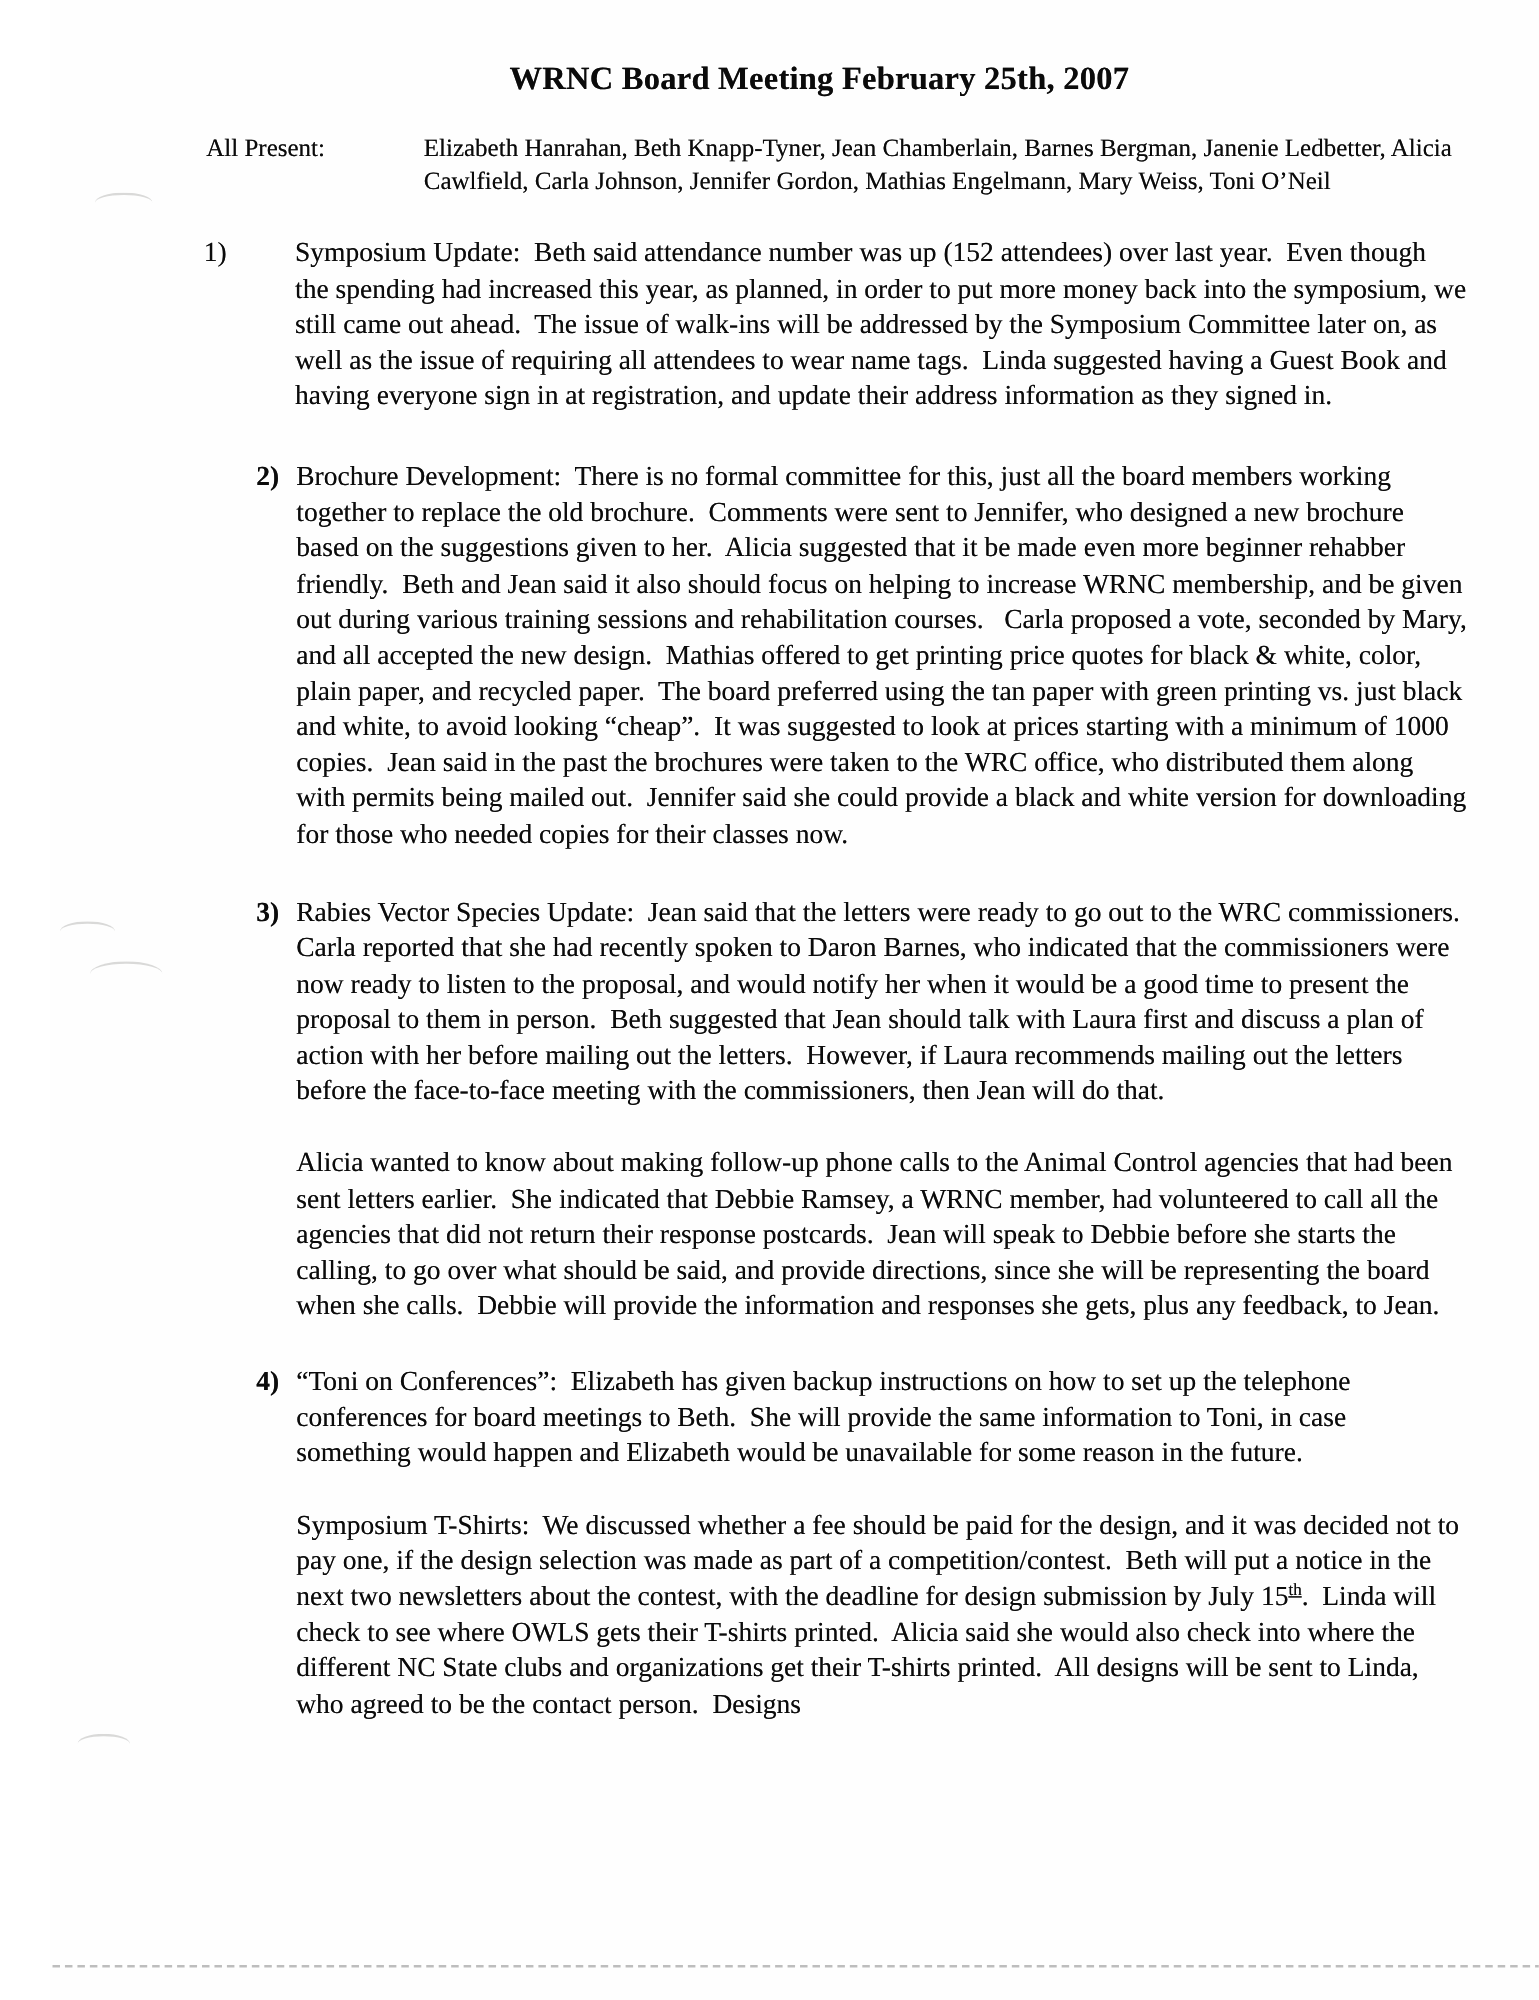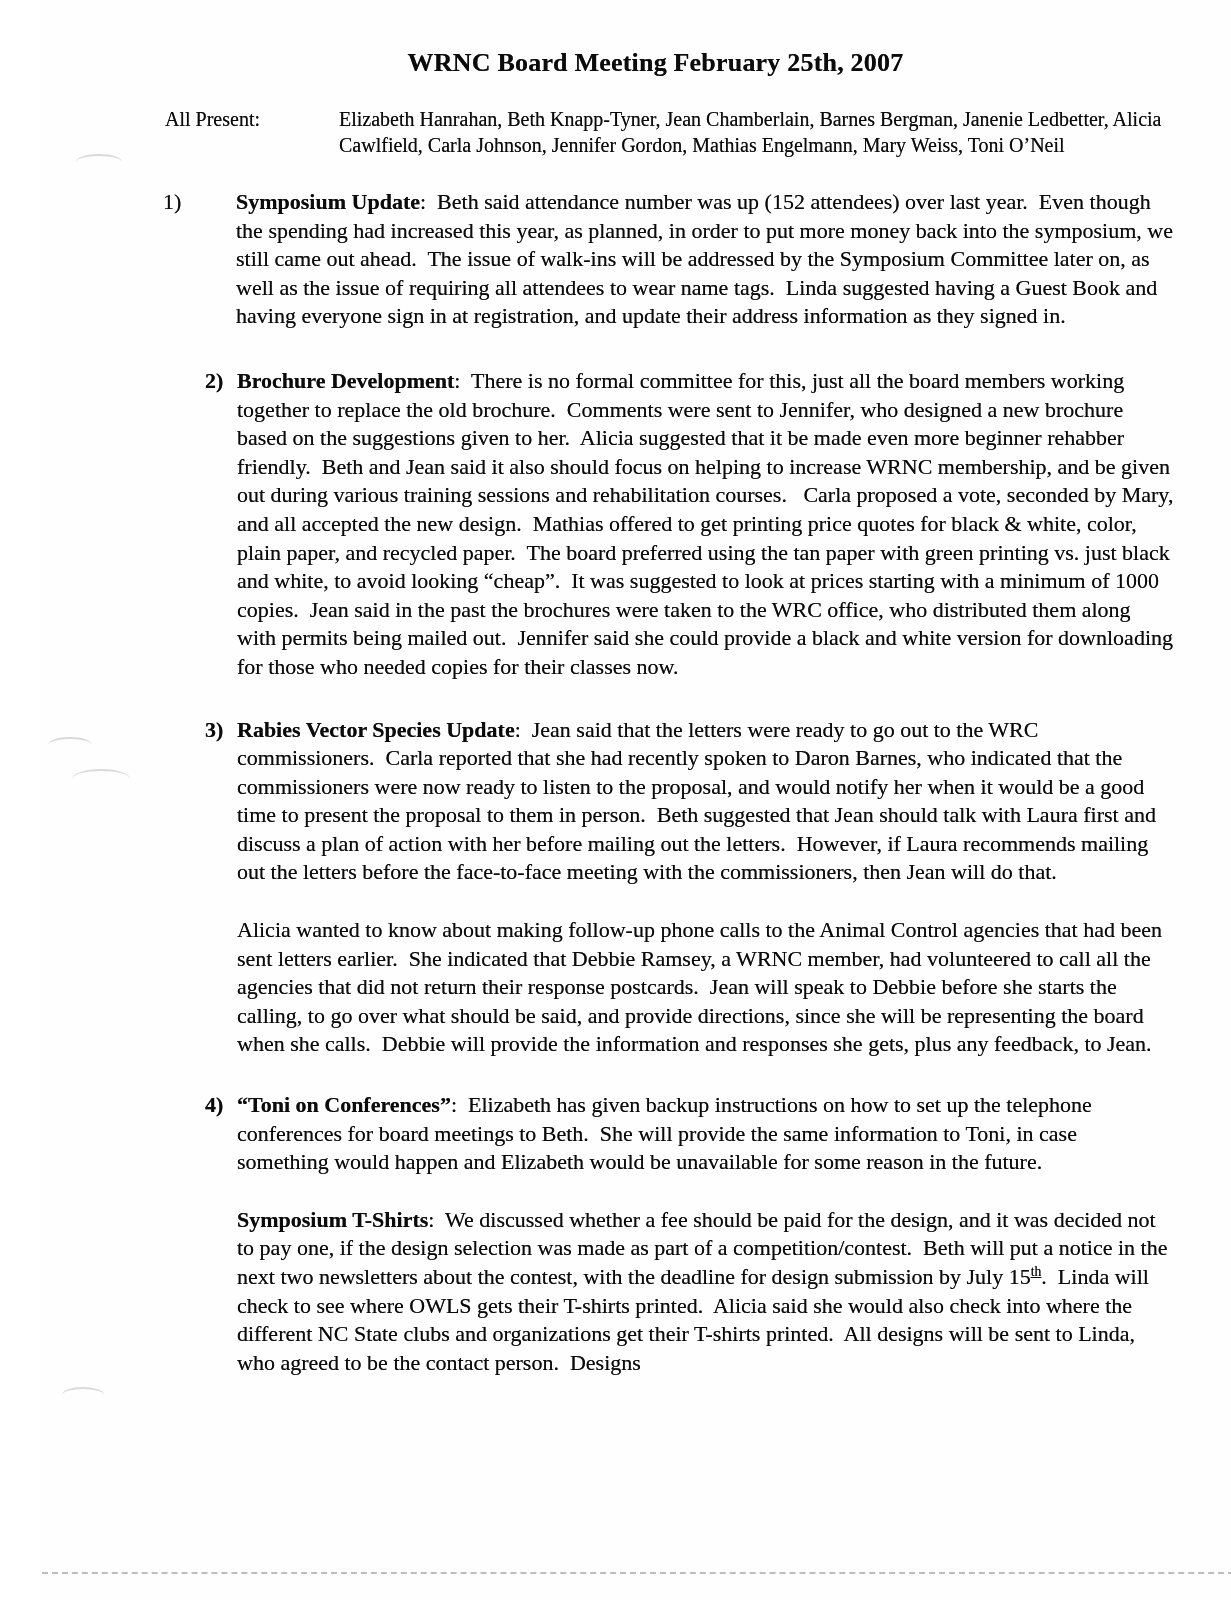--- a/index.html
+++ b/index.html
@@ -39,21 +39,21 @@
   .item.first { margin-left:123px; margin-top:30px; }
   .item.first .num { width:73px; font-weight:normal; }
   .item.rest { margin-left:165px; }
   .item.rest .num { width:32px; }
   .item.i2 { margin-top:36px; }
   .item.i3 { margin-top:34px; }
   .item.i4 { margin-top:32px; }
   .content { width:937px; }
   .content p { white-space:pre-wrap; }
   .content p.para2 { margin-top:29px; }
-  .h { font-weight:bold; }
+  .h { font-weight:normal; }
   sup { font-size:0.62em; line-height:0;text-decoration:underline; }
   
   .arc {
     position:absolute;
     height:16px;
     border-top:2px solid rgba(150,150,145,0.35);
     border-radius:50%;
   }
   .arc-a { left:36px; top:154px; width:46px; }
   .arc-b { left:8px;  top:737px; width:44px; }

